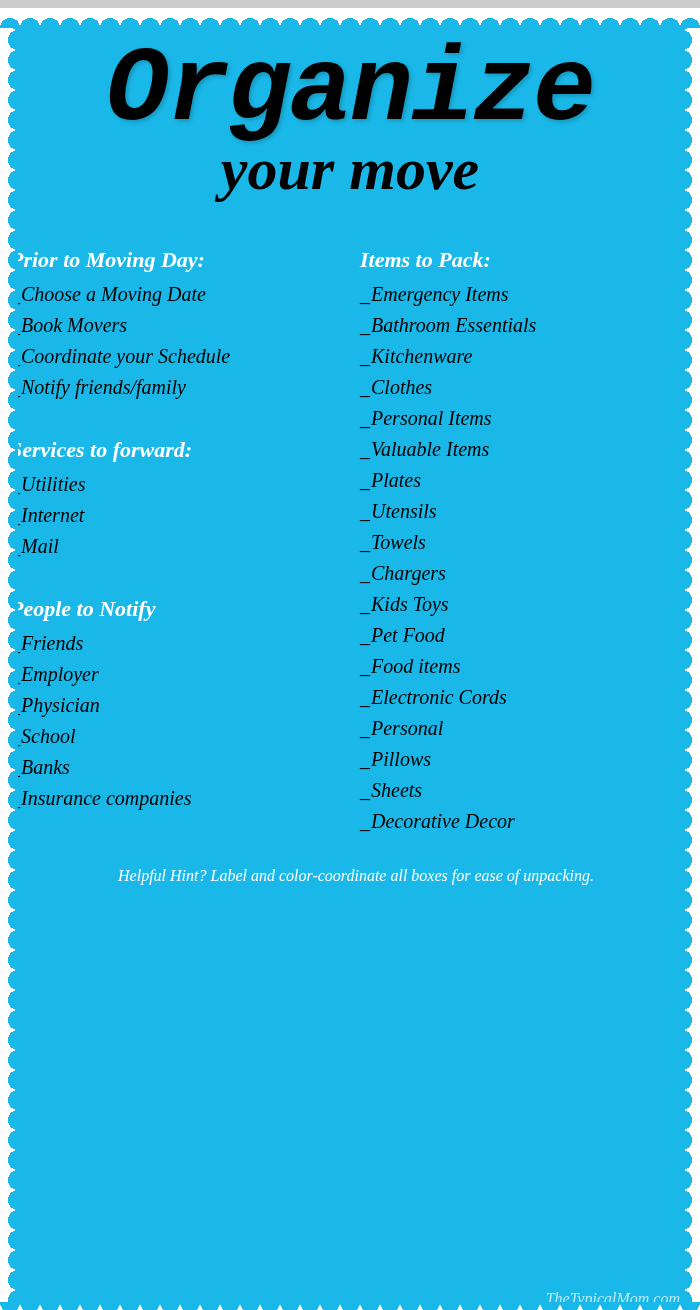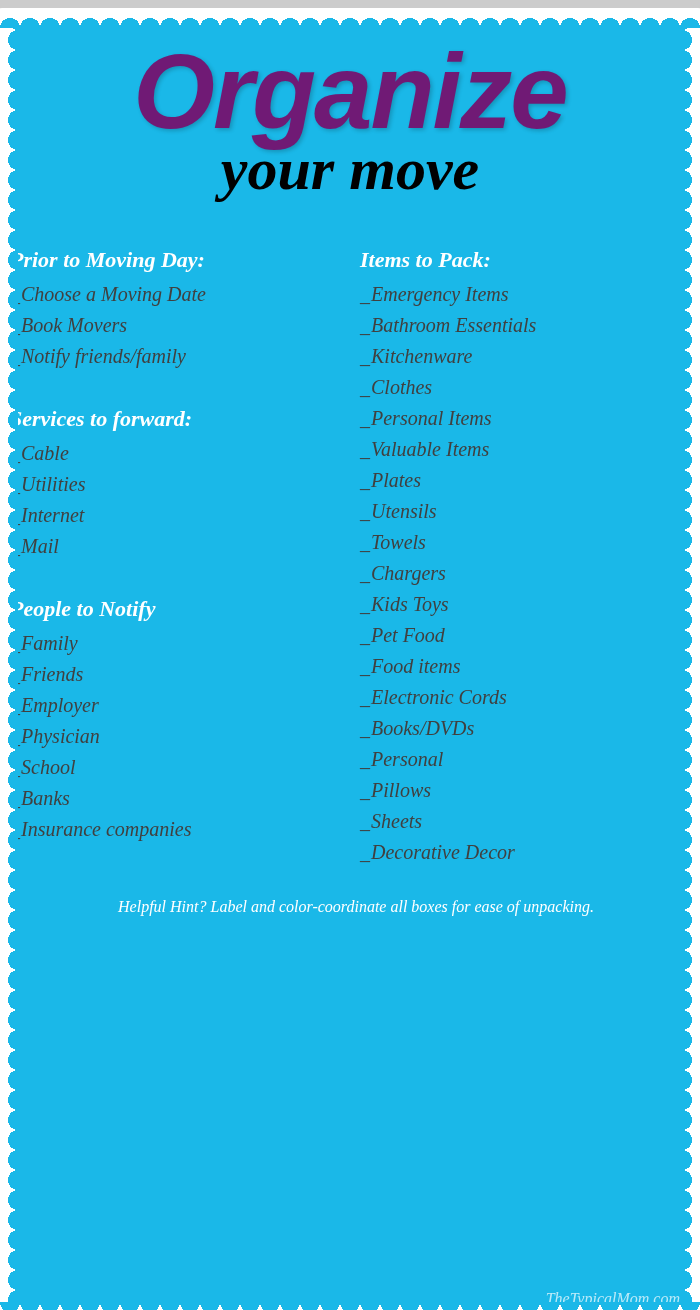--- a/index.html
+++ b/index.html
@@ -13,24 +13,24 @@
       font-family: Georgia, serif;
     }
 
     .title-section {
       text-align: center;
       padding-top: 15px;
       padding-bottom: 20px;
     }
 
     .title-organize {
-      font-family: Liberation Sans, sans-serif;
+      font-family: Liberation Mono, monospace;
       font-size: 105px;
       font-weight: 900;
-      color: #701a75;
+      color: #000000;
       line-height: 1;
       letter-spacing: -2px;
       font-style: italic;
       text-shadow: 2px 2px 4px rgba(0,0,0,0.2);
     }
 
     .title-your-move {
       font-family: 'Georgia', serif;
       font-size: 60px;
       font-weight: bold;
@@ -62,21 +62,21 @@
       font-style: italic;
       color: white;
       font-weight: bold;
       margin-bottom: 6px;
       margin-top: 18px;
     }
 
     .checklist-item {
       font-family: 'Georgia', serif;
       font-size: 20px;
-      color: #404040;
+      color: #000000;
       line-height: 1.55;
       font-style: italic;
     }
 
     .checklist-item::before {
       content: '_';
       margin-right: 1px;
     }
 
     .section-spacer {
@@ -199,38 +199,37 @@
     </div>
 
     <div class="content-area">
 
       <div class="left-column">
 
         <div class="section-title">Prior to Moving Day:</div>
         <div>
           <div class="checklist-item">Choose a Moving Date</div>
           <div class="checklist-item">Book Movers</div>
+          <div class="checklist-item">Coordinate your Schedule</div>
           <div class="checklist-item">Notify friends/family</div>
         </div>
 
         <div class="section-spacer"></div>
 
         <div class="section-title">Services to forward:</div>
         <div>
-          <div class="checklist-item">Cable</div>
           <div class="checklist-item">Utilities</div>
           <div class="checklist-item">Internet</div>
           <div class="checklist-item">Mail</div>
         </div>
 
         <div class="section-spacer"></div>
 
         <div class="section-title">People to Notify</div>
         <div>
-          <div class="checklist-item">Family</div>
           <div class="checklist-item">Friends</div>
           <div class="checklist-item">Employer</div>
           <div class="checklist-item">Physician</div>
           <div class="checklist-item">School</div>
           <div class="checklist-item">Banks</div>
           <div class="checklist-item">Insurance companies</div>
         </div>
 
       </div>
 
@@ -245,21 +244,20 @@
           <div class="checklist-item">Personal  Items</div>
           <div class="checklist-item">Valuable  Items</div>
           <div class="checklist-item">Plates</div>
           <div class="checklist-item">Utensils</div>
           <div class="checklist-item">Towels</div>
           <div class="checklist-item">Chargers</div>
           <div class="checklist-item">Kids  Toys</div>
           <div class="checklist-item">Pet Food</div>
           <div class="checklist-item">Food items</div>
           <div class="checklist-item">Electronic Cords</div>
-          <div class="checklist-item">Books/DVDs</div>
           <div class="checklist-item">Personal</div>
           <div class="checklist-item">Pillows</div>
           <div class="checklist-item">Sheets</div>
           <div class="checklist-item">Decorative  Decor</div>
         </div>
 
       </div>
     </div>
 
     <div class="hint-section">

